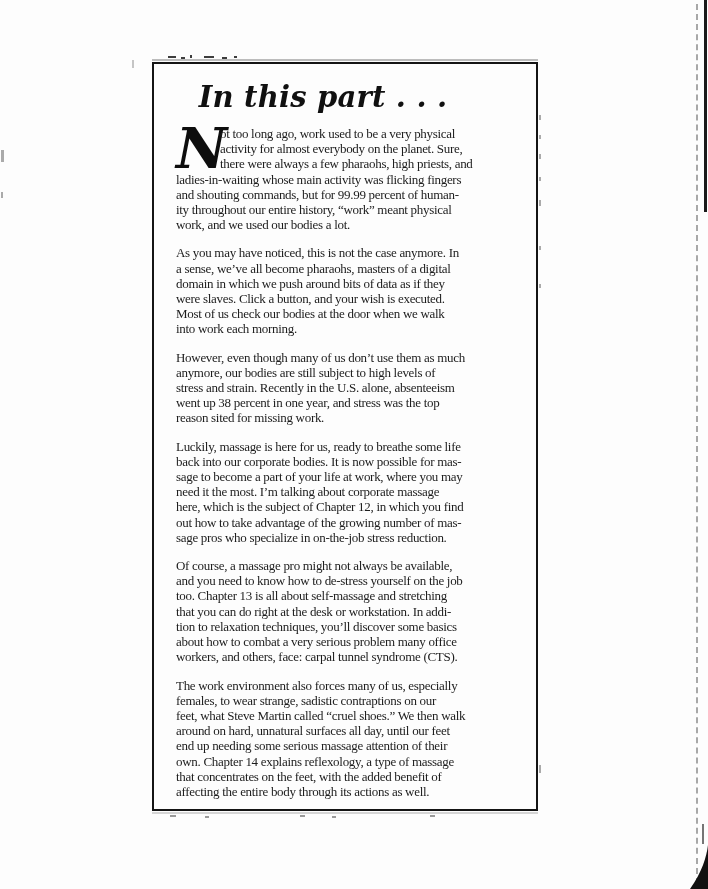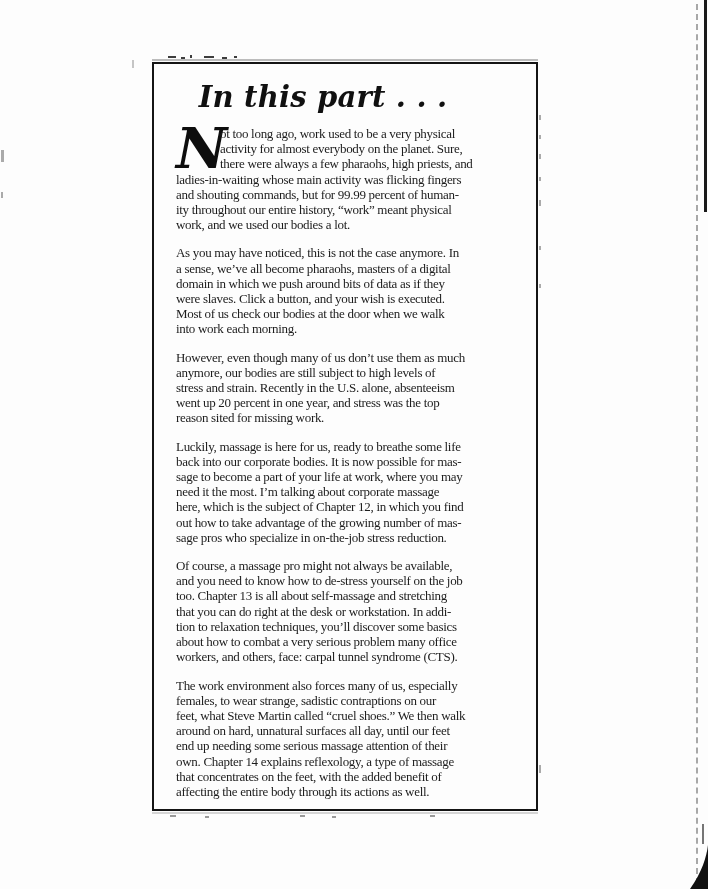--- a/index.html
+++ b/index.html
@@ -89,21 +89,21 @@
 
     <p class="para">As you may have noticed, this is not the case anymore. In
 a sense, we’ve all become pharaohs, masters of a digital
 domain in which we push around bits of data as if they
 were slaves. Click a button, and your wish is executed.
 Most of us check our bodies at the door when we walk
 into work each morning.</p>
     <p class="para">However, even though many of us don’t use them as much
 anymore, our bodies are still subject to high levels of
 stress and strain. Recently in the U.S. alone, absenteeism
-went up 20 percent in one year, and stress was the top
+went up 38 percent in one year, and stress was the top
 reason sited for missing work.</p>
     <p class="para">Luckily, massage is here for us, ready to breathe some life
 back into our corporate bodies. It is now possible for mas-
 sage to become a part of your life at work, where you may
 need it the most. I’m talking about corporate massage
 here, which is the subject of Chapter 12, in which you find
 out how to take advantage of the growing number of mas-
 sage pros who specialize in on-the-job stress reduction.</p>
     <p class="para">Of course, a massage pro might not always be available,
 and you need to know how to de-stress yourself on the job

